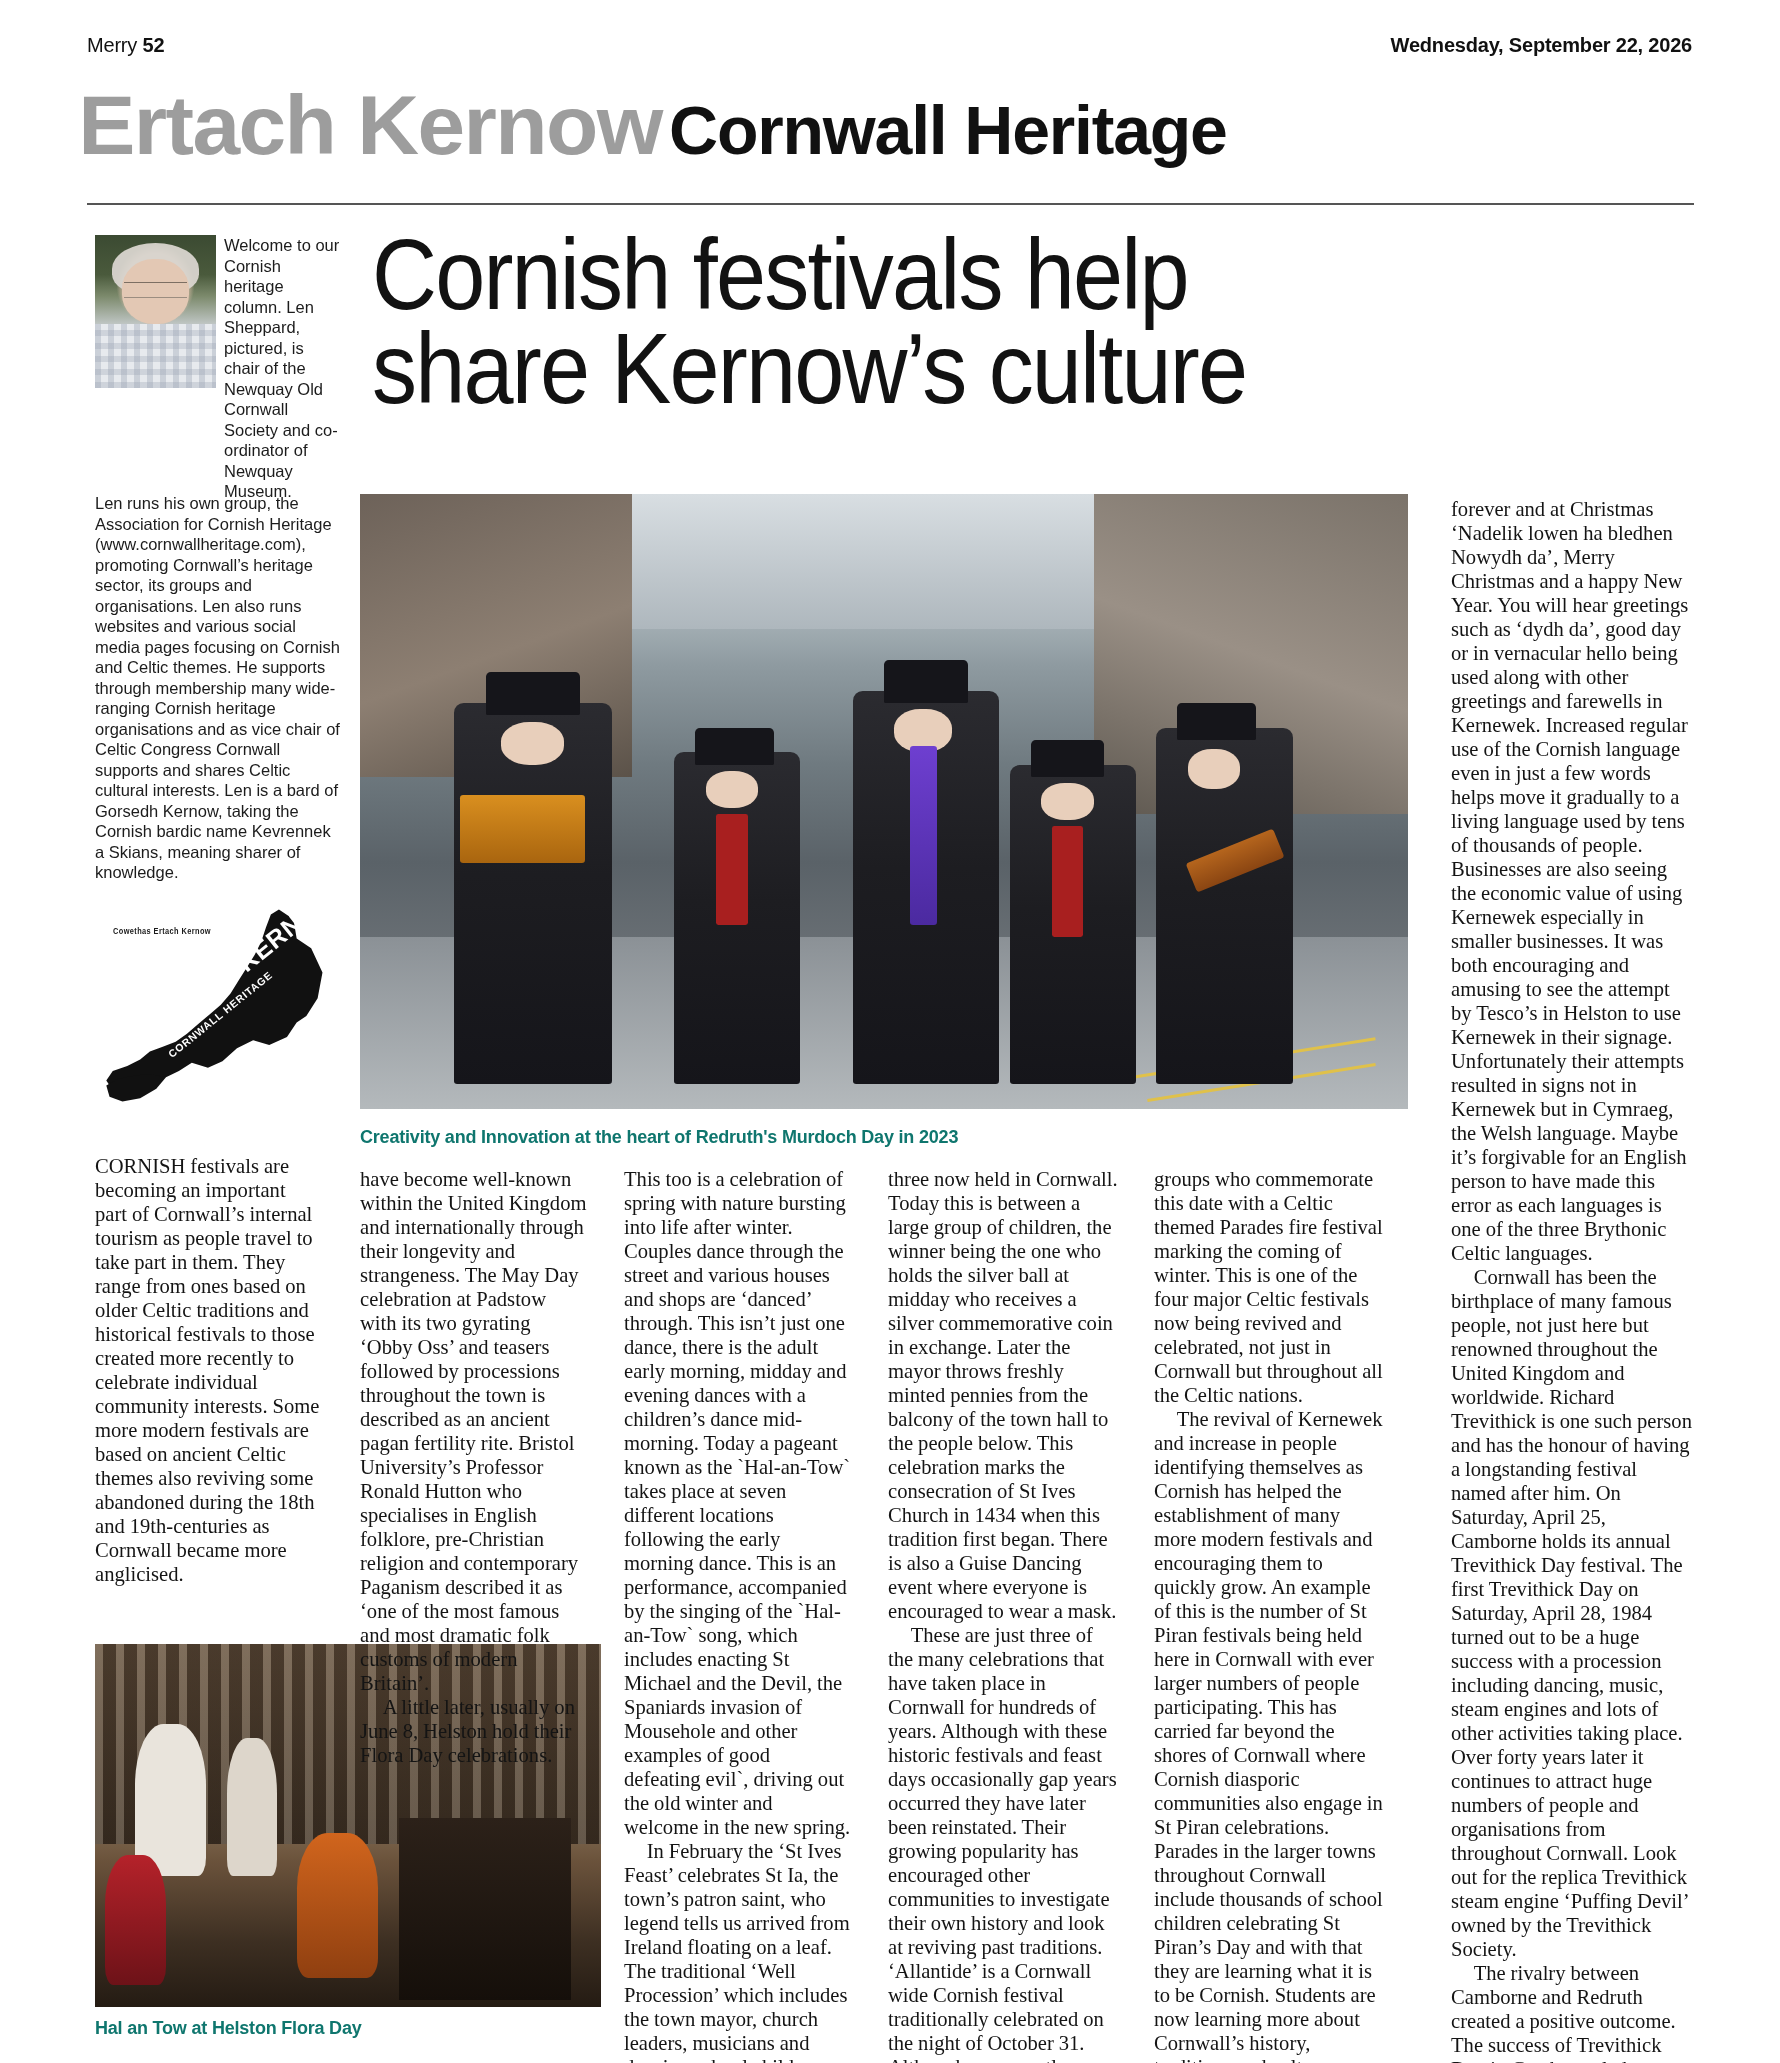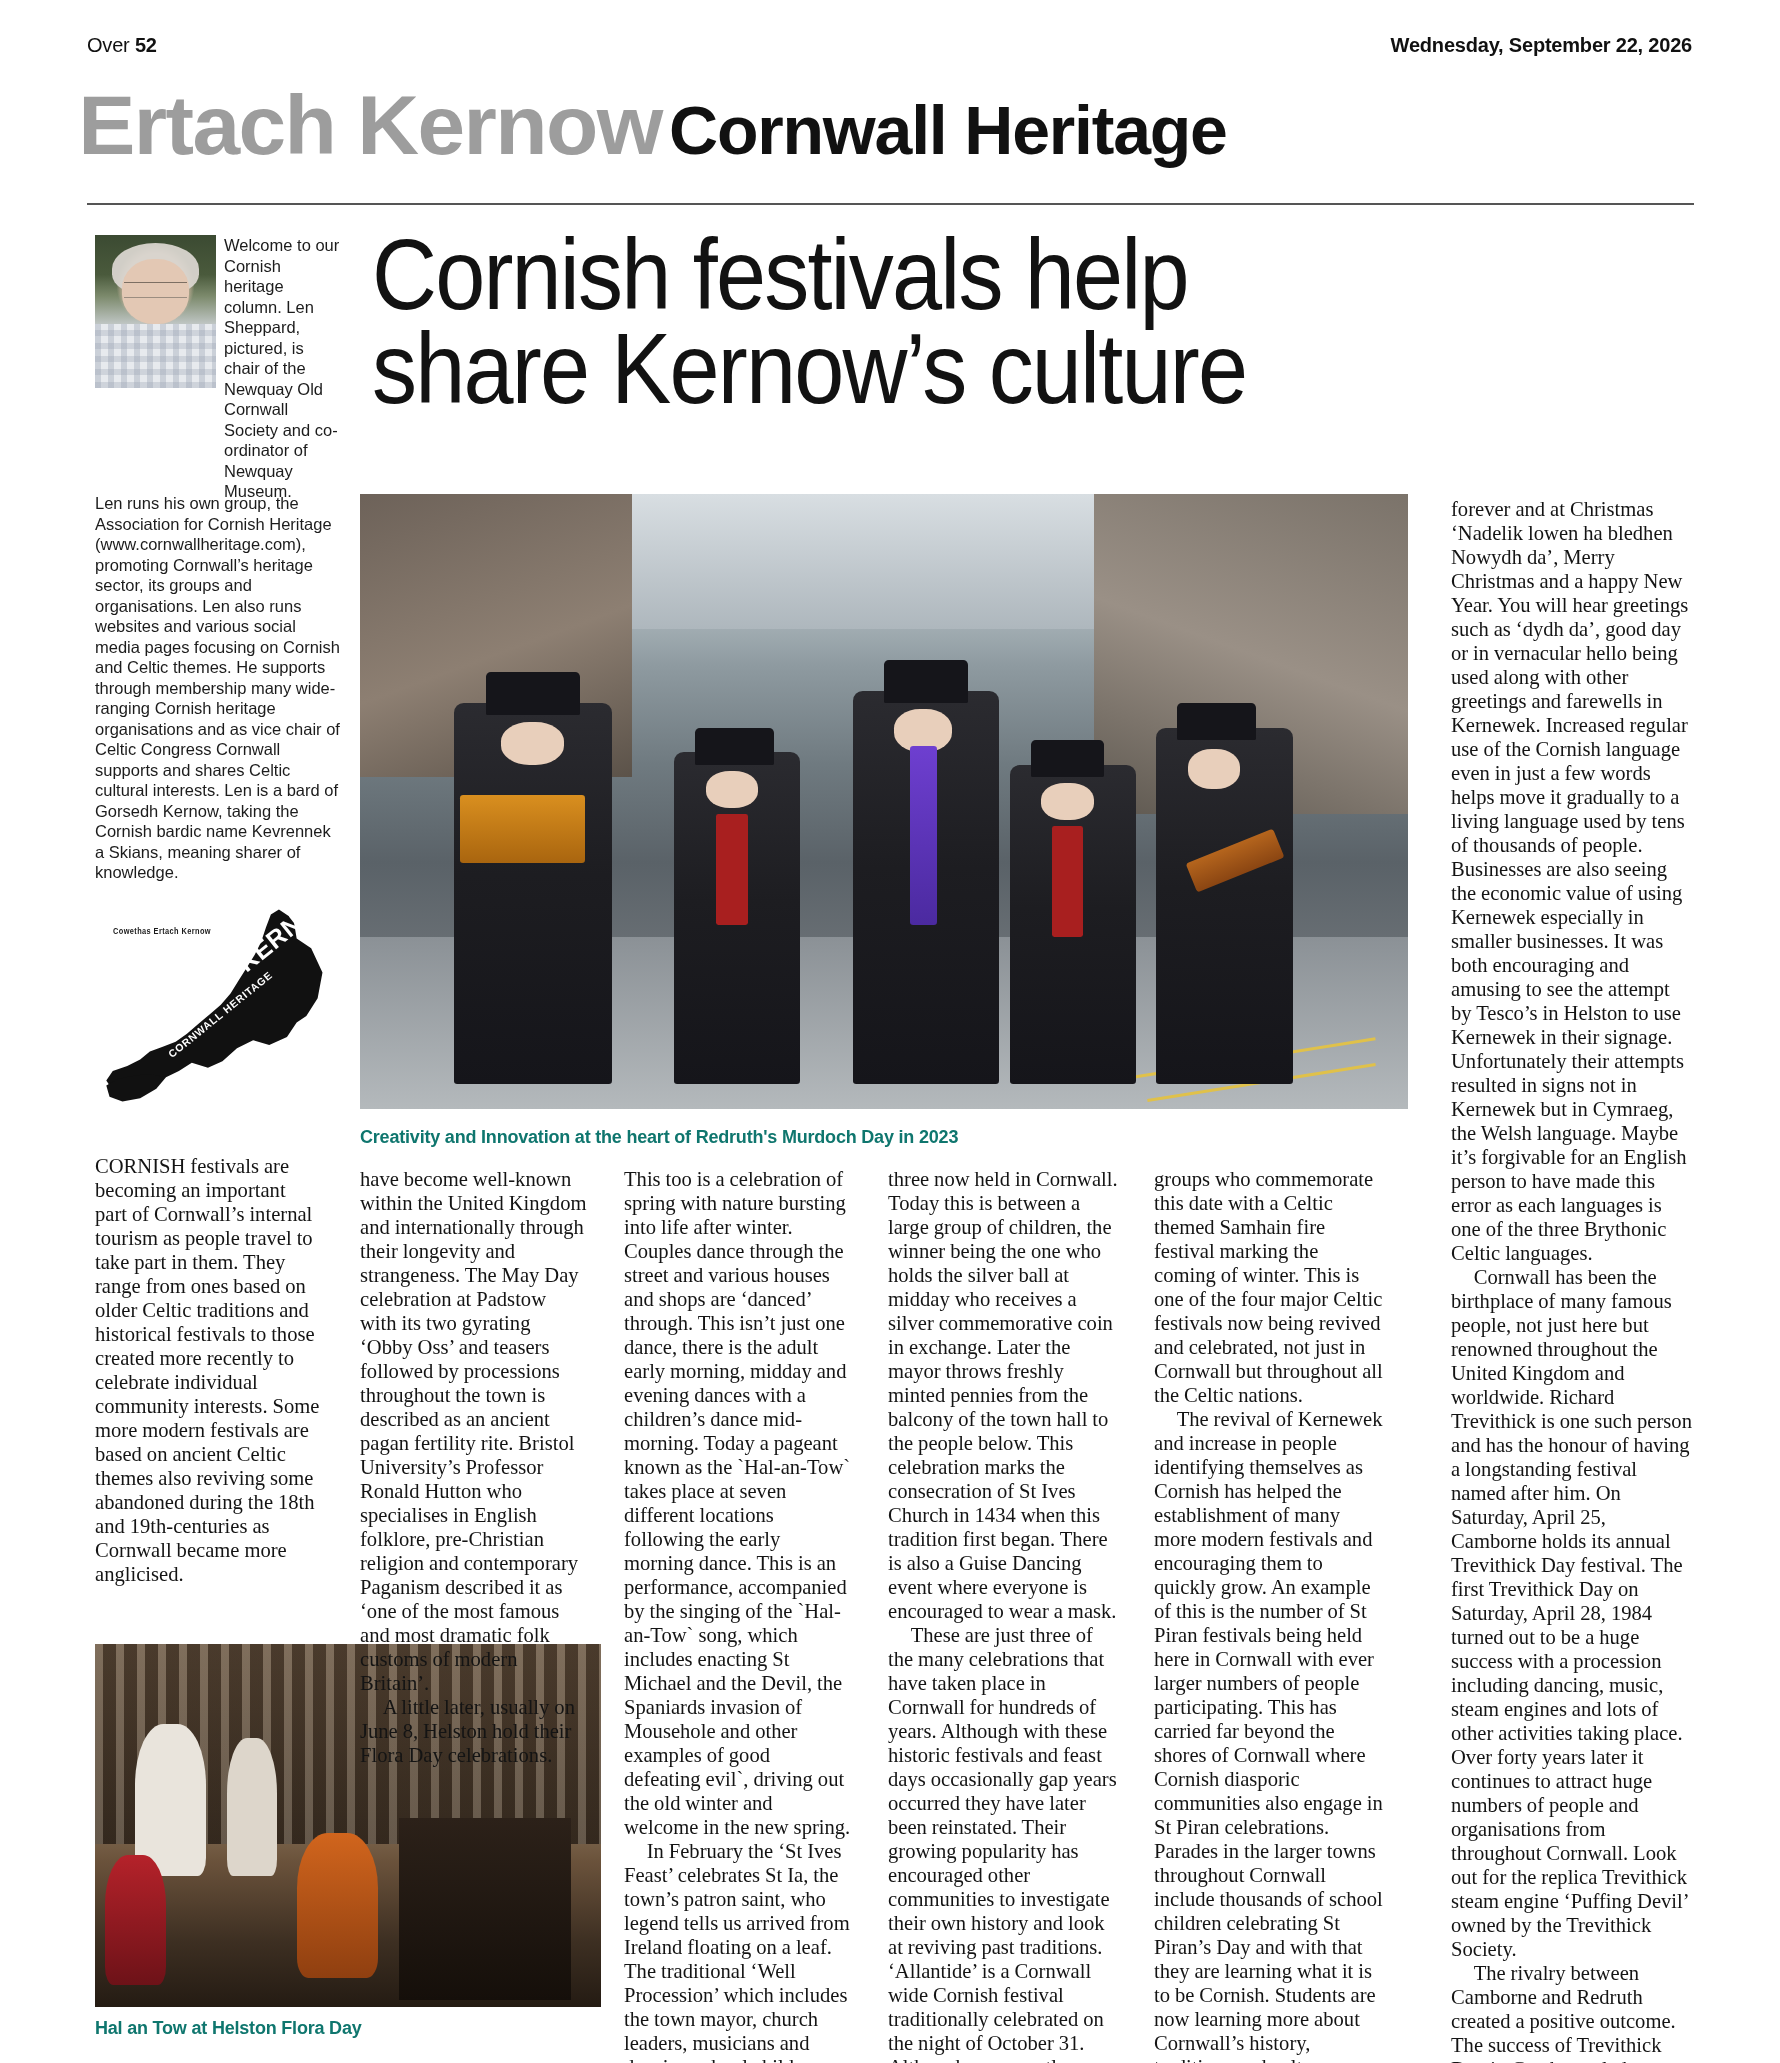--- a/index.html
+++ b/index.html
@@ -267,21 +267,21 @@
   .c4 { left: 888px; top: 1167px; width: 230px; }
   .c5 { left: 1154px; top: 1167px; width: 230px; }
   .c6 { left: 1451px; top: 497px;  width: 242px; }
 </style>
 </head>
 <body>
 
 <div class="page">
 
   <div class="folio folio-left">
-    <span>Over</span>
+    <span>Merry</span>
     <b>52</b>
   </div>
   <div class="folio folio-right">Wednesday, September 22, 2026</div>
 
   <div class="masthead">
     <span class="mh-a">Ertach Kernow</span><span class="mh-b">Cornwall Heritage</span>
   </div>
   <div class="mh-rule"></div>
 
   <div class="author-photo">
@@ -371,21 +371,21 @@
     <p>This too is a celebration of spring with nature bursting into life after winter. Couples dance through the street and various houses and shops are ‘danced’ through. This isn’t just one dance, there is the adult early morning, midday and evening dances with a children’s dance mid-morning. Today a pageant known as the `Hal-an-Tow` takes place at seven different locations following the early morning dance. This is an performance, accompanied by the singing of the `Hal-an-Tow` song, which includes enacting St Michael and the Devil, the Spaniards invasion of Mousehole and other examples of good defeating evil`, driving out the old winter and welcome in the new spring.</p>
     <p>In February the ‘St Ives Feast’ celebrates St Ia, the town’s patron saint, who legend tells us arrived from Ireland floating on a leaf. The traditional ‘Well Procession’ which includes the town mayor, church leaders, musicians and dancing school children travels from the Guildhall to St Ia’s Well at Porthmeor, after which a service of thanksgiving is held. This is followed by something quite different, a hurling contest one of only</p>
   </div>
 
   <div class="col c4">
     <p>three now held in Cornwall. Today this is between a large group of children, the winner being the one who holds the silver ball at midday who receives a silver commemorative coin in exchange. Later the mayor throws freshly minted pennies from the balcony of the town hall to the people below. This celebration marks the consecration of St Ives Church in 1434 when this tradition first began. There is also a Guise Dancing event where everyone is encouraged to wear a mask.</p>
     <p>These are just three of the many celebrations that have taken place in Cornwall for hundreds of years. Although with these historic festivals and feast days occasionally gap years occurred they have later been reinstated.  Their growing popularity has encouraged other communities to investigate their own history and look at reviving past traditions. ‘Allantide’ is a Cornwall wide Cornish festival traditionally celebrated on the night of October 31. Although now mostly supplanted by Halloween activities many people still remember the historic traditions rather than ones imported from overseas. There are increasingly</p>
   </div>
 
   <div class="col c5">
-    <p>groups who commemorate this date with a Celtic themed Samhain fire festival marking the coming of winter. This is one of the four major Celtic festivals now being revived and celebrated, not just in Cornwall but throughout all the Celtic nations.</p>
+    <p>groups who commemorate this date with a Celtic themed Parades fire festival marking the coming of winter. This is one of the four major Celtic festivals now being revived and celebrated, not just in Cornwall but throughout all the Celtic nations.</p>
     <p>The revival of Kernewek and increase in people identifying themselves as Cornish has helped the establishment of many more modern festivals and encouraging them to quickly grow. An example of this is the number of St Piran festivals being held here in Cornwall with ever larger numbers of people participating. This has carried far beyond the shores of Cornwall where Cornish diasporic communities also engage in St Piran celebrations. Parades in the larger towns throughout Cornwall include thousands of school children celebrating St Piran’s Day and with that they are learning what it is to be Cornish. Students are now learning more about Cornwall’s history, traditions and culture as well as Kernewek.</p>
 
   </div>
 
   <div class="col c6">
     <p>forever and at Christmas ‘Nadelik lowen ha bledhen Nowydh da’, Merry Christmas and a happy New Year. You will hear greetings such as ‘dydh da’, good day or in vernacular hello being used along with other greetings and farewells in Kernewek. Increased regular use of the Cornish language even in just a few words helps move it gradually to a living language used by tens of thousands of people. Businesses are also seeing the economic value of using Kernewek especially in smaller businesses. It was both encouraging and amusing to see the attempt by Tesco’s in Helston to use Kernewek in their signage. Unfortunately their attempts resulted in signs not in Kernewek but in Cymraeg, the Welsh language. Maybe it’s forgivable for an English person to have made this error as each languages is one of the three Brythonic Celtic languages.</p>
     <p>Cornwall has been the birthplace of many famous people, not just here but renowned throughout the United Kingdom and worldwide. Richard Trevithick is one such person and has the honour of having a longstanding festival named after him. On Saturday, April 25, Camborne holds its annual Trevithick Day festival. The first Trevithick Day on Saturday, April 28, 1984 turned out to be a huge success with a procession including dancing, music, steam engines and lots of other activities taking place. Over forty years later it continues to attract huge numbers of people and organisations from throughout Cornwall. Look out for the replica Trevithick steam engine ‘Puffing Devil’ owned by the Trevithick Society.</p>
     <p>The rivalry between Camborne and Redruth created a positive outcome. The success of Trevithick Day in Camborne led Redruth to look to their own history for inspiration. They found it in a Scotsman who lived in Redruth for a time and whilst there William Murdoch who invented gas lighting for homes and streets. The 1990’s saw the creation of Murdoch Day; an annual festival held in June. This too has grown and with town council sup-</p>
   </div>
 

